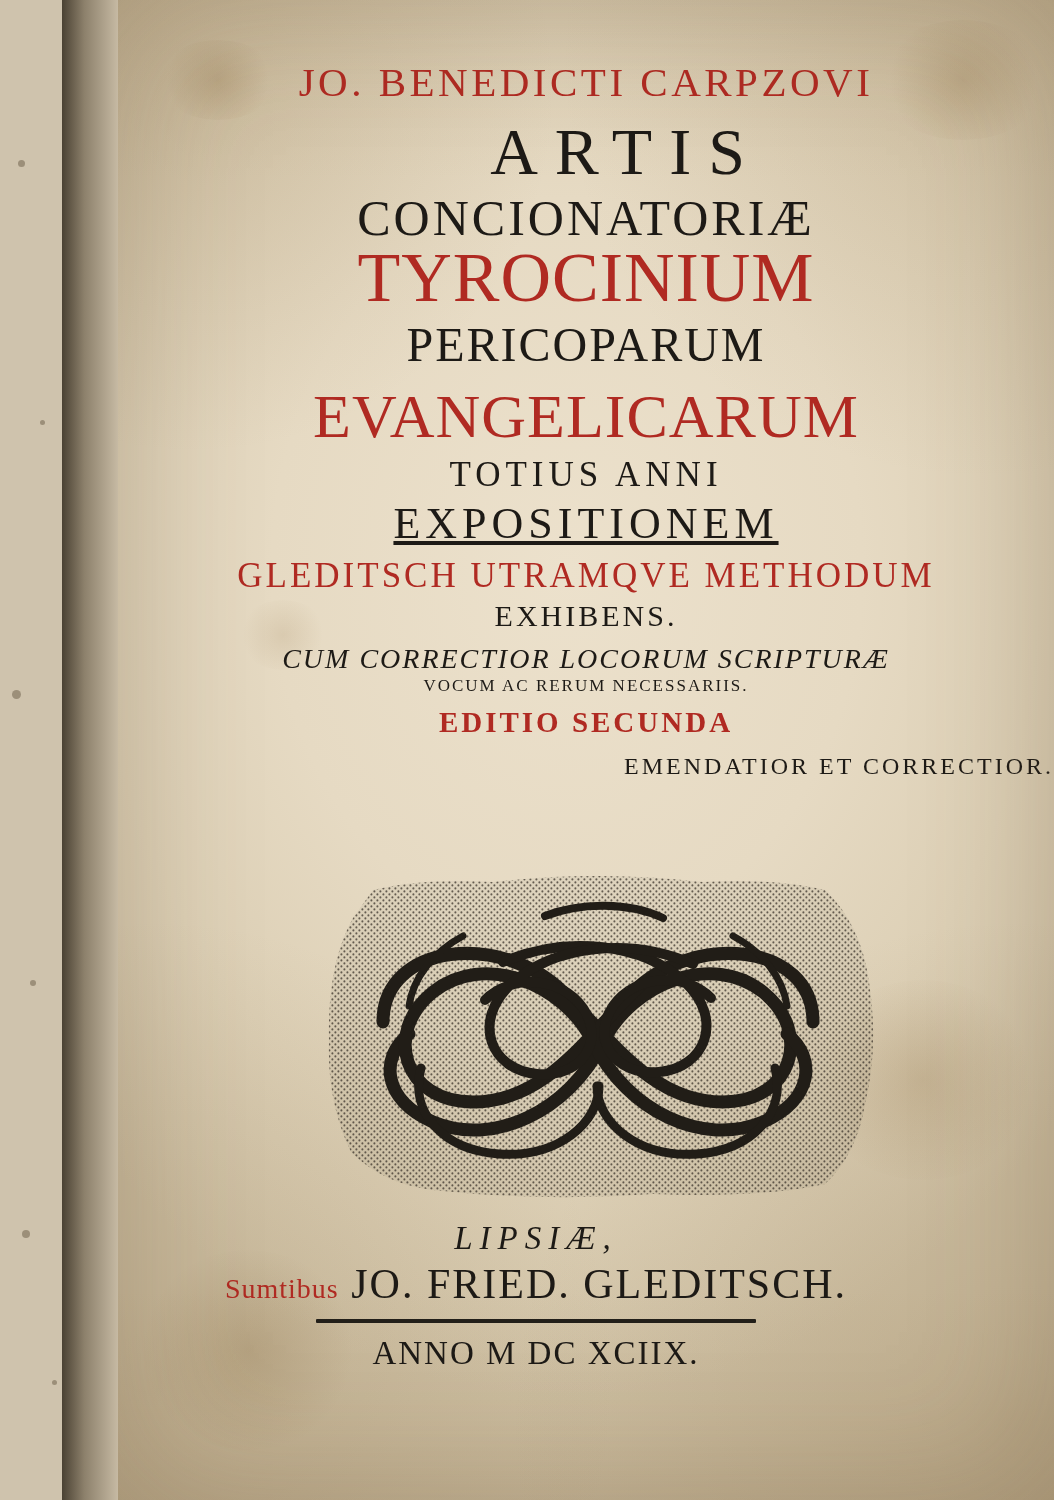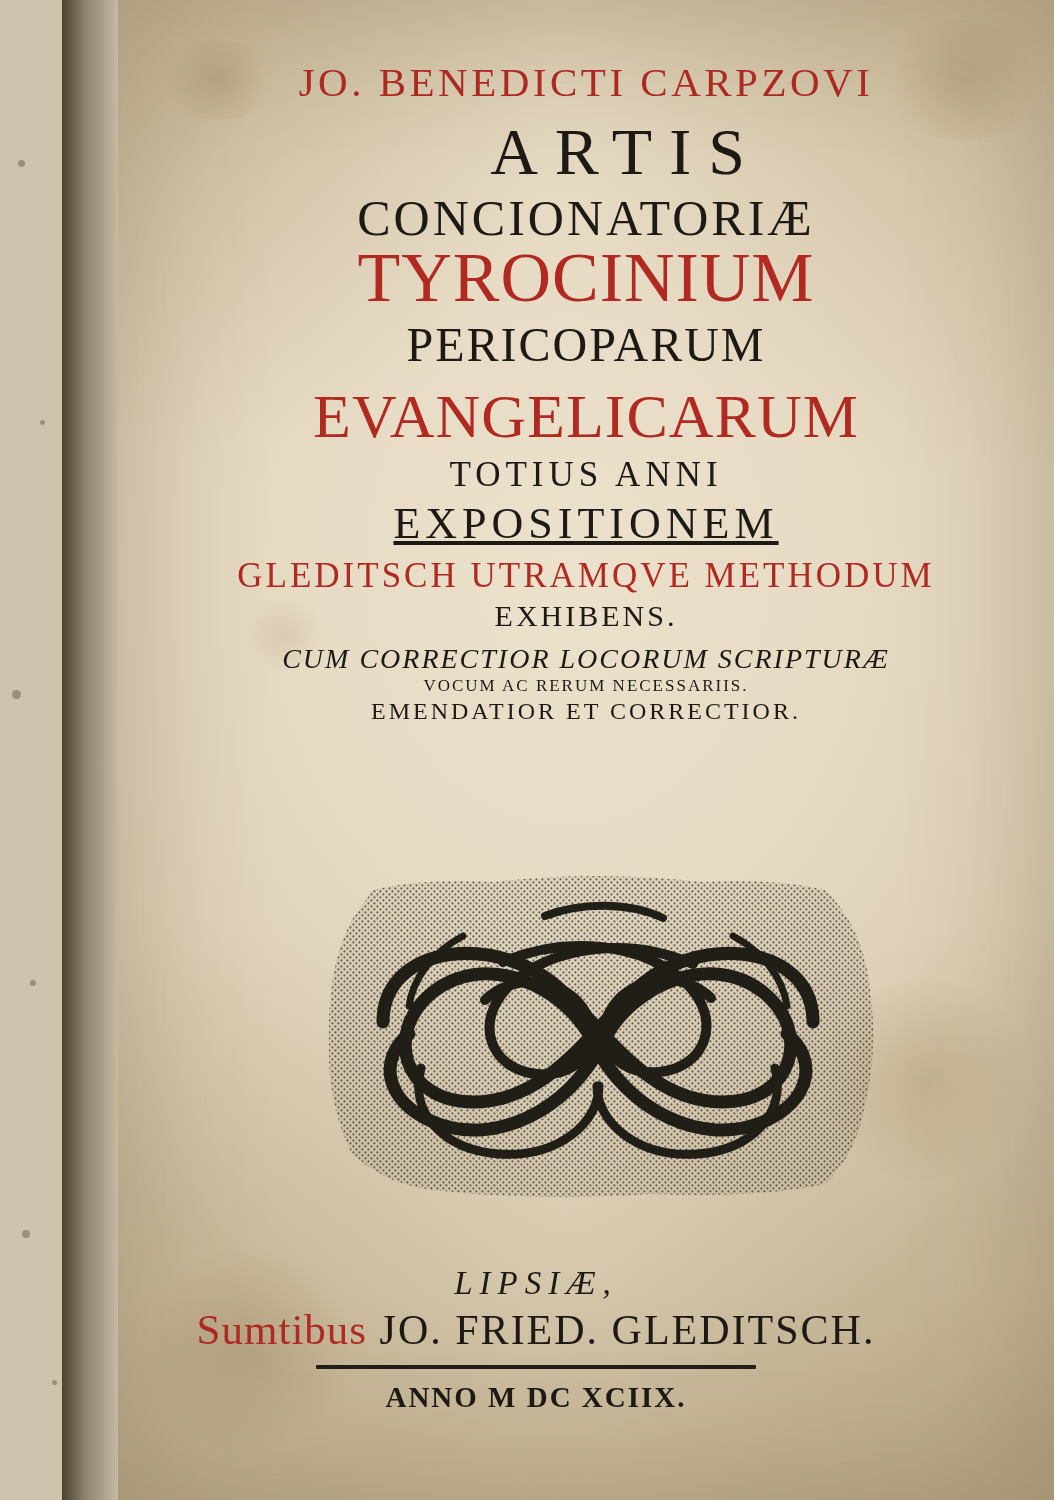--- a/index.html
+++ b/index.html
@@ -157,72 +157,73 @@
     font-size: 17px;
     letter-spacing: 2px;
   }
   .l-editio {
     margin-top: 14px;
     font-size: 29px;
     letter-spacing: 3px;
     font-weight: 700;
   }
   .l-emend {
-    margin-top: 5px;
+    margin-top: 17px;
     font-size: 24px;
     letter-spacing: 3px;
+    text-align: right;
   }
 
   
   .ornament {
     position: absolute;
     left: 195px;
     top: 872px;
     width: 570px;
     height: 330px;
     z-index: 2;
   }
 
   
   .imprint {
     position: absolute;
     left: 0;
-    top: 1267px;
+    top: 1222px;
     width: 836px;
     text-align: center;
     z-index: 3;
   }
   .l-lipsiae {
     font-size: 33px;
     font-style: italic;
     letter-spacing: 7px;
     color: #1d1a16;
   }
   .l-sumtibus {
     margin-top: 8px;
     font-size: 42px;
     letter-spacing: 2px;
   }
   .l-sumtibus .sm {
-    font-size: 43px;
+    font-size: 28px;
     letter-spacing: 1px;
   }
   .rule {
     margin: 14px auto 0 auto;
     width: 440px;
     height: 4px;
     background: #221f19;
     border-radius: 1px;
   }
   .l-anno {
     margin-top: 14px;
-    font-size: 29px;
+    font-size: 33px;
     letter-spacing: 2px;
     color: #1d1a16;
-    font-weight: 700;
+    font-weight: 400;
   }
 
   
   .vignette {
     position: absolute;
     inset: 0;
     pointer-events: none;
     box-shadow: inset 0 0 140px rgba(90,70,40,0.28);
     z-index: 5;
   }
@@ -256,20 +257,21 @@
       <span class="ln l-concio black">CONCIONATORIÆ</span>
       <span class="ln l-tyro red">TYROCINIUM</span>
       <span class="ln l-peri black">PERICOPARUM</span>
       <span class="ln l-evang red">EVANGELICARUM</span>
       <span class="ln l-totius black">TOTIUS ANNI</span>
       <span class="ln l-expos black">EXPOSITIONEM</span>
       <span class="ln l-secundum red">GLEDITSCH UTRAMQVE METHODUM</span>
       <span class="ln l-exhibens black">EXHIBENS.</span>
       <span class="ln l-cum black">CUM CORRECTIOR LOCORUM SCRIPTURÆ</span>
       <span class="ln l-vocum black">VOCUM AC RERUM NECESSARIIS.</span>
+      <span class="ln l-editio red">EDITIO SECUNDA</span>
       <span class="ln l-emend black">EMENDATIOR ET CORRECTIOR.</span>
     </div>
 
     <div class="ornament">
       <svg viewBox="0 0 570 330" width="570" height="330" xmlns="http://www.w3.org/2000/svg">
         <defs>
           <pattern id="stipple" width="6" height="6" patternUnits="userSpaceOnUse">
             <rect width="6" height="6" fill="none"></rect>
             <circle cx="1.4" cy="1.4" r="1.05" fill="#3a332a" opacity="0.75"></circle>
             <circle cx="4.4" cy="4.4" r="1.05" fill="#3a332a" opacity="0.75"></circle>

